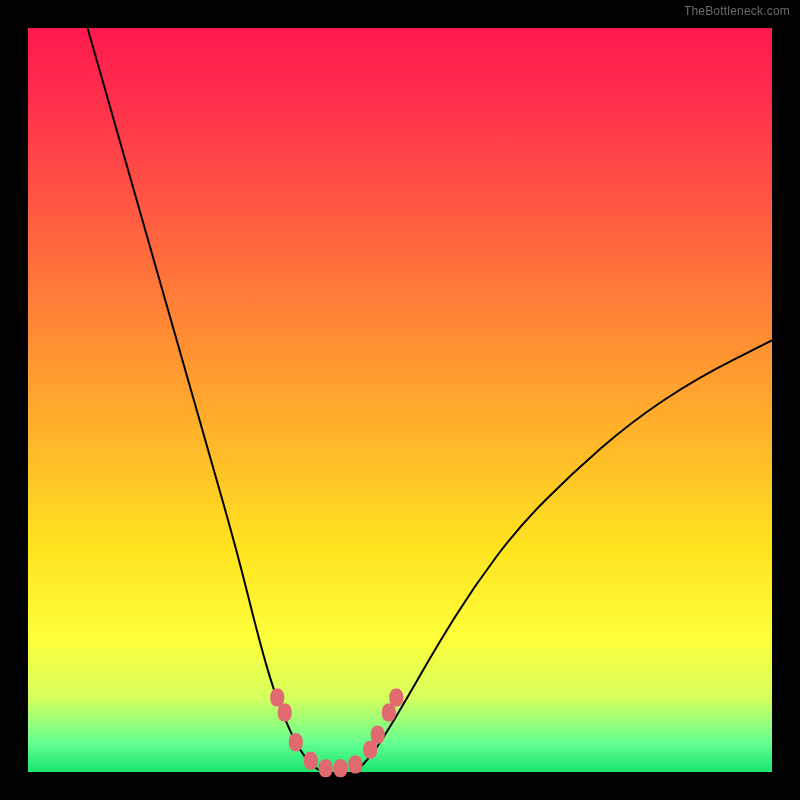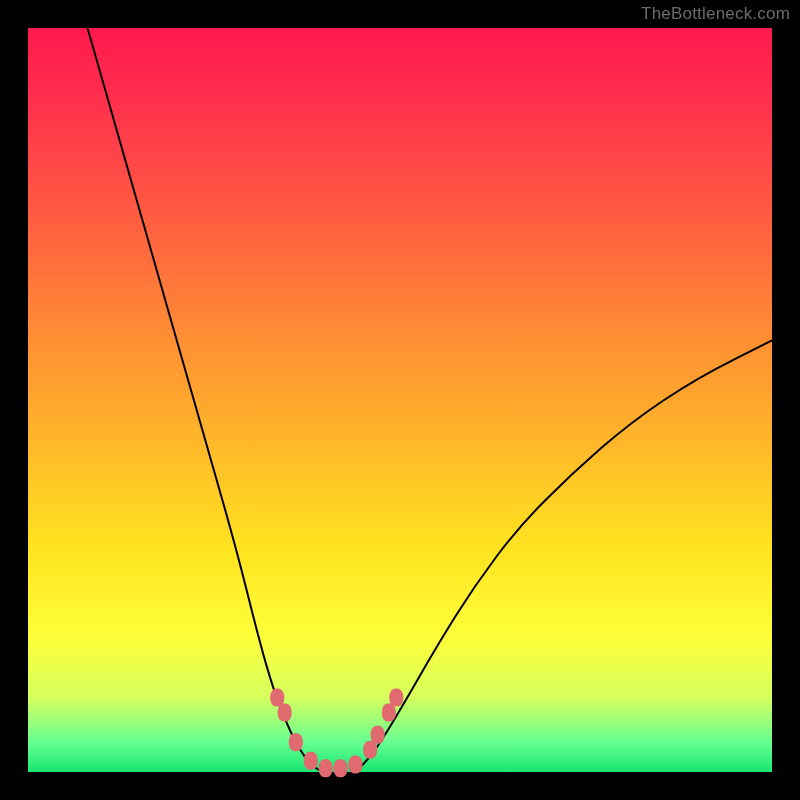--- a/index.html
+++ b/index.html
@@ -47,21 +47,21 @@
     top: 0;
     width: 744px;
     height: 744px;
     overflow: visible;
   }
   .watermark {
     position: absolute;
     top: 4px;
     right: 10px;
     color: #6b6b6b;
-    font-size: 17px;
+    font-size: 12px;
     font-weight: 500;
     letter-spacing: 0.2px;
     font-family: Arial, sans-serif;
   }
   .curve {
     fill: none;
     stroke: #000;
     stroke-width: 2;
   }
 </style>

